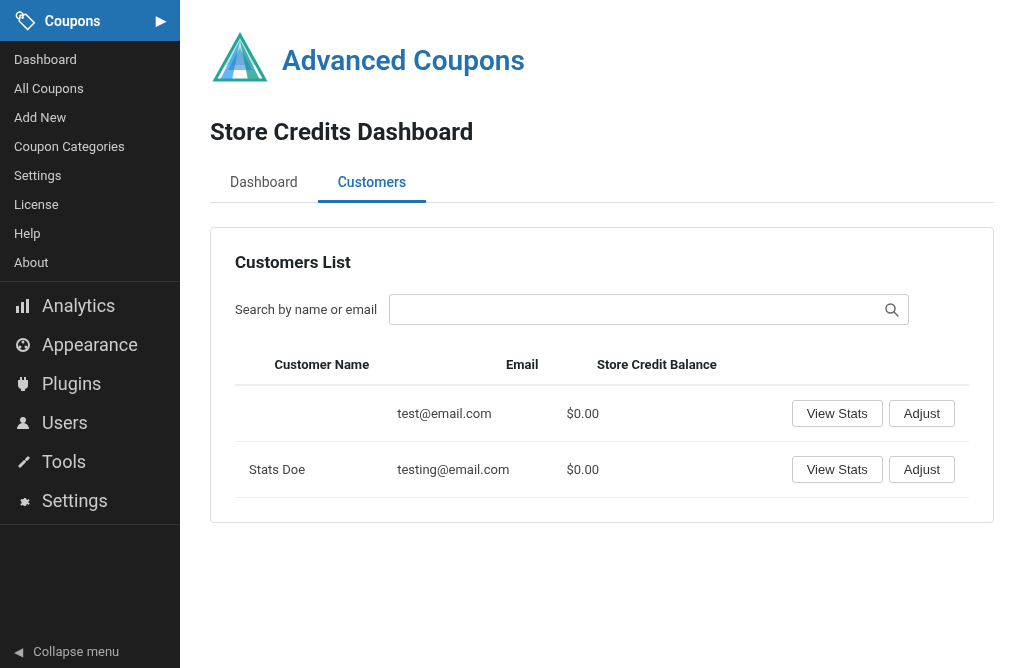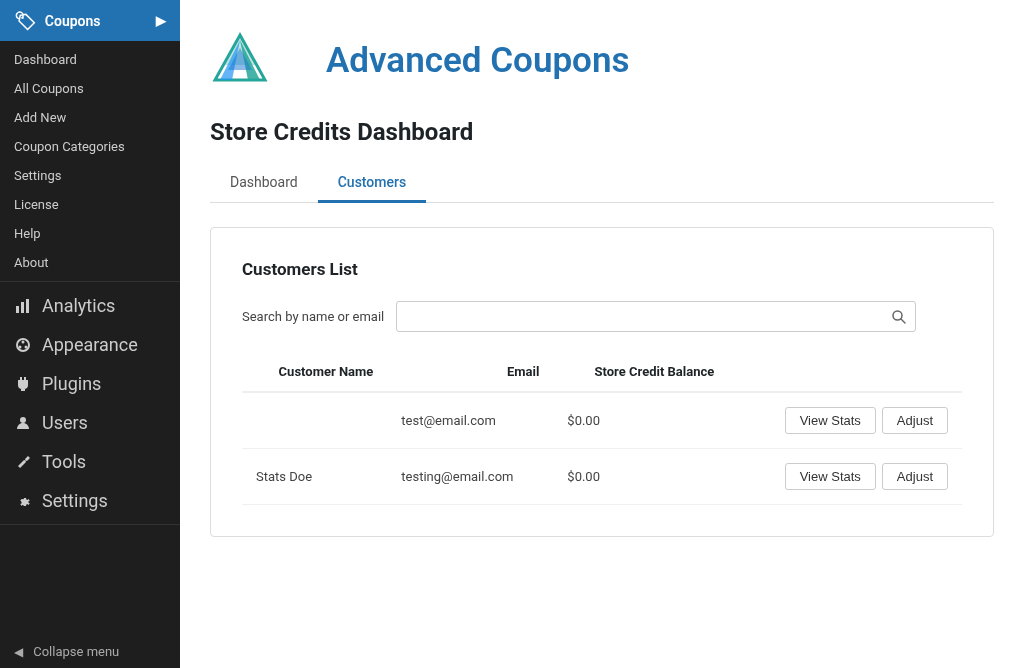--- a/index.html
+++ b/index.html
@@ -77,24 +77,23 @@
       display: flex;
       align-items: center;
       gap: 12px;
       margin-bottom: 28px;
     }
     .logo-svg {
       width: 60px;
       height: 60px;
     }
     .logo-text {
-      font-size: 35px;
+      font-size: 28px;
       font-weight: 600;
       color: #333;
-      margin-left: 44px;
     }
     .logo-text span { color: #2271b1; }
 
     .page-title {
       font-size: 24px;
       font-weight: 700;
       color: #1d2327;
       margin-bottom: 18px;
     }
 
@@ -117,21 +116,21 @@
       color: #2271b1;
       border-bottom: 3px solid #2271b1;
       font-weight: 500;
     }
 
     
     .card {
       background: #fff;
       border: 1px solid #ddd;
       border-radius: 4px;
-      padding: 31px;
+      padding: 24px;
     }
     .card-title {
       font-size: 17px;
       font-weight: 700;
       color: #1d2327;
       margin-bottom: 22px;
     }
 
     
     .search-row {

